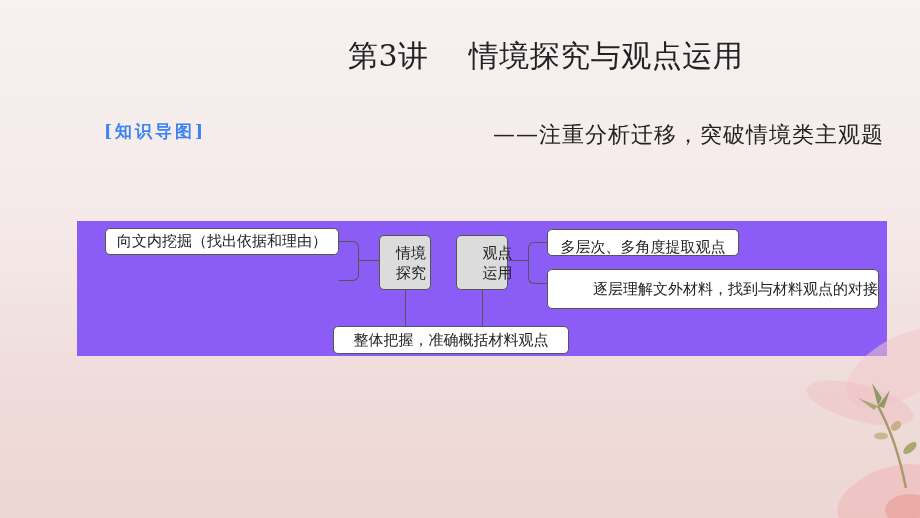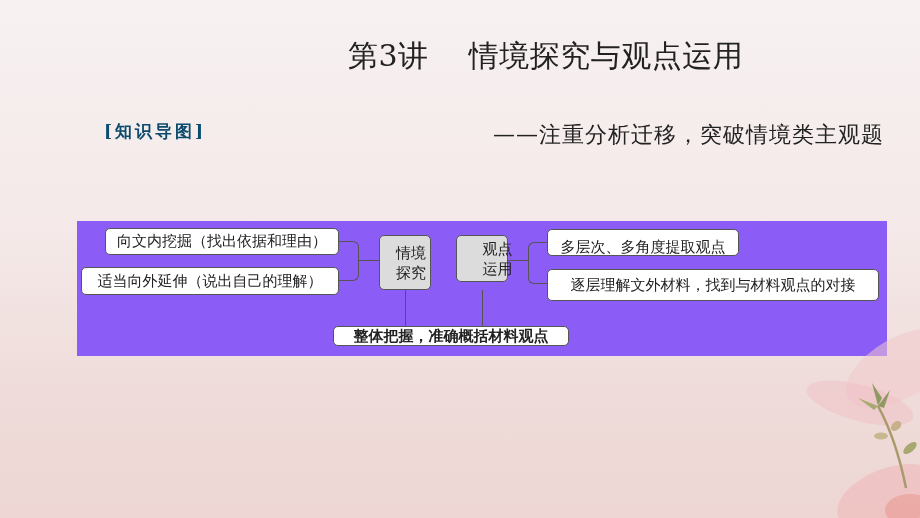--- a/index.html
+++ b/index.html
@@ -15,21 +15,21 @@
       font-family: "DejaVu Serif", serif;
     }
     .subtitle {
       position: absolute; left: 493px; top: 78px;
       font-size: 22px; letter-spacing: 1px;
       font-family: "DejaVu Serif", serif;
       margin-top: 42px;
     }
     .section-tag {
       position: absolute; left: 104px; top: 120px;
-      color: #0c4a6e; font-size: 17px; font-weight: bold; letter-spacing: 3px;
+      color: #3b82f6; font-size: 17px; font-weight: bold; letter-spacing: 3px;
       font-family: "DejaVu Serif", serif;
     }
     .panel {
       position: absolute; left: 77px; top: 221px; width: 810px; height: 135px;
       background: #8b5cf6;
     }
     .box {
       position: absolute; border: 1.3px solid #555; border-radius: 5px;
       background: #fff; font-size: 15px; line-height: 1;
       display: flex; align-items: center; justify-content: center;
@@ -53,50 +53,47 @@
 
 <div class="title">第3讲    情境探究与观点运用</div>
 <div class="subtitle">——注重分析迁移，突破情境类主观题</div>
 <div class="section-tag">[知识导图]</div>
 
 <div class="panel">
 
   <div class="box" style="left:28px; top:7px; width:234px; height:27px;">
     <span>向文内挖掘（找出依据和理由）</span>
   </div>
-  <div class="box" style="left:4px; top:46px; width:258px; height:28px;">
-    <span>适当向外延伸（说出自己的理解）</span>
-  </div>
 
   <div class="bracket" style="left:262px; top:20px; width:20px; height:40px; border-left:none; border-radius:0 6px 6px 0;"></div>
   <div class="line" style="left:282px; top:39px; width:20px; height:1.3px;"></div>
 
   <div class="box core" style="left:302px; top:14px; width:52px; height:55px;padding-left:12px;">
     <span>情境</span>
     <span>探究</span>
   </div>
-  <div class="box core" style="left:379px; top:14px; width:52px; height:47px;padding-left:31px;">
+  <div class="box core" style="left:379px; top:14px; width:52px; height:55px;padding-left:31px;">
     <span>观点</span>
     <span>运用</span>
   </div>
 
   <div class="line" style="left:431px; top:39px; width:20px; height:1.3px;"></div>
   <div class="bracket" style="left:451px; top:21px; width:19px; height:42px; border-right:none; border-radius:6px 0 0 6px;"></div>
 
   <div class="box" style="left:470px; top:8px; width:192px; height:27px;align-items:flex-end;">
     <span>多层次、多角度提取观点</span>
   </div>
-  <div class="box" style="left:470px; top:48px; width:332px; height:32px;">
+  <div class="box" style="left:470px; top:48px; width:332px; height:40px;justify-content:flex-end;">
     <span>逐层理解文外材料，找到与材料观点的对接</span>
   </div>
 
   <div class="line" style="left:328px; top:69px; width:1.3px; height:36px;"></div>
   <div class="line" style="left:405px; top:69px; width:1.3px; height:36px;"></div>
 
-  <div class="box" style="left:256px; top:105px; width:236px; height:20px;font-weight:bold;">
+  <div class="box" style="left:256px; top:105px; width:236px; height:28px;">
     <span>整体把握，准确概括材料观点</span>
   </div>
 </div>
 
 <svg class="flower" viewBox="0 0 170 190">
   <ellipse cx="150" cy="40" rx="60" ry="30" fill="#f2c9cc" opacity="0.55" transform="rotate(-30 150 40)"></ellipse>
   <ellipse cx="110" cy="75" rx="55" ry="18" fill="#efbfc3" opacity="0.5" transform="rotate(15 110 75)"></ellipse>
   <ellipse cx="140" cy="170" rx="55" ry="30" fill="#efb6b6" opacity="0.55" transform="rotate(-20 140 170)"></ellipse>
   <ellipse cx="160" cy="182" rx="25" ry="16" fill="#e99a92" opacity="0.6"></ellipse>
   <path d="M128 78 C140 100 150 130 156 160" stroke="#a99a6a" stroke-width="2.5" fill="none"></path>

